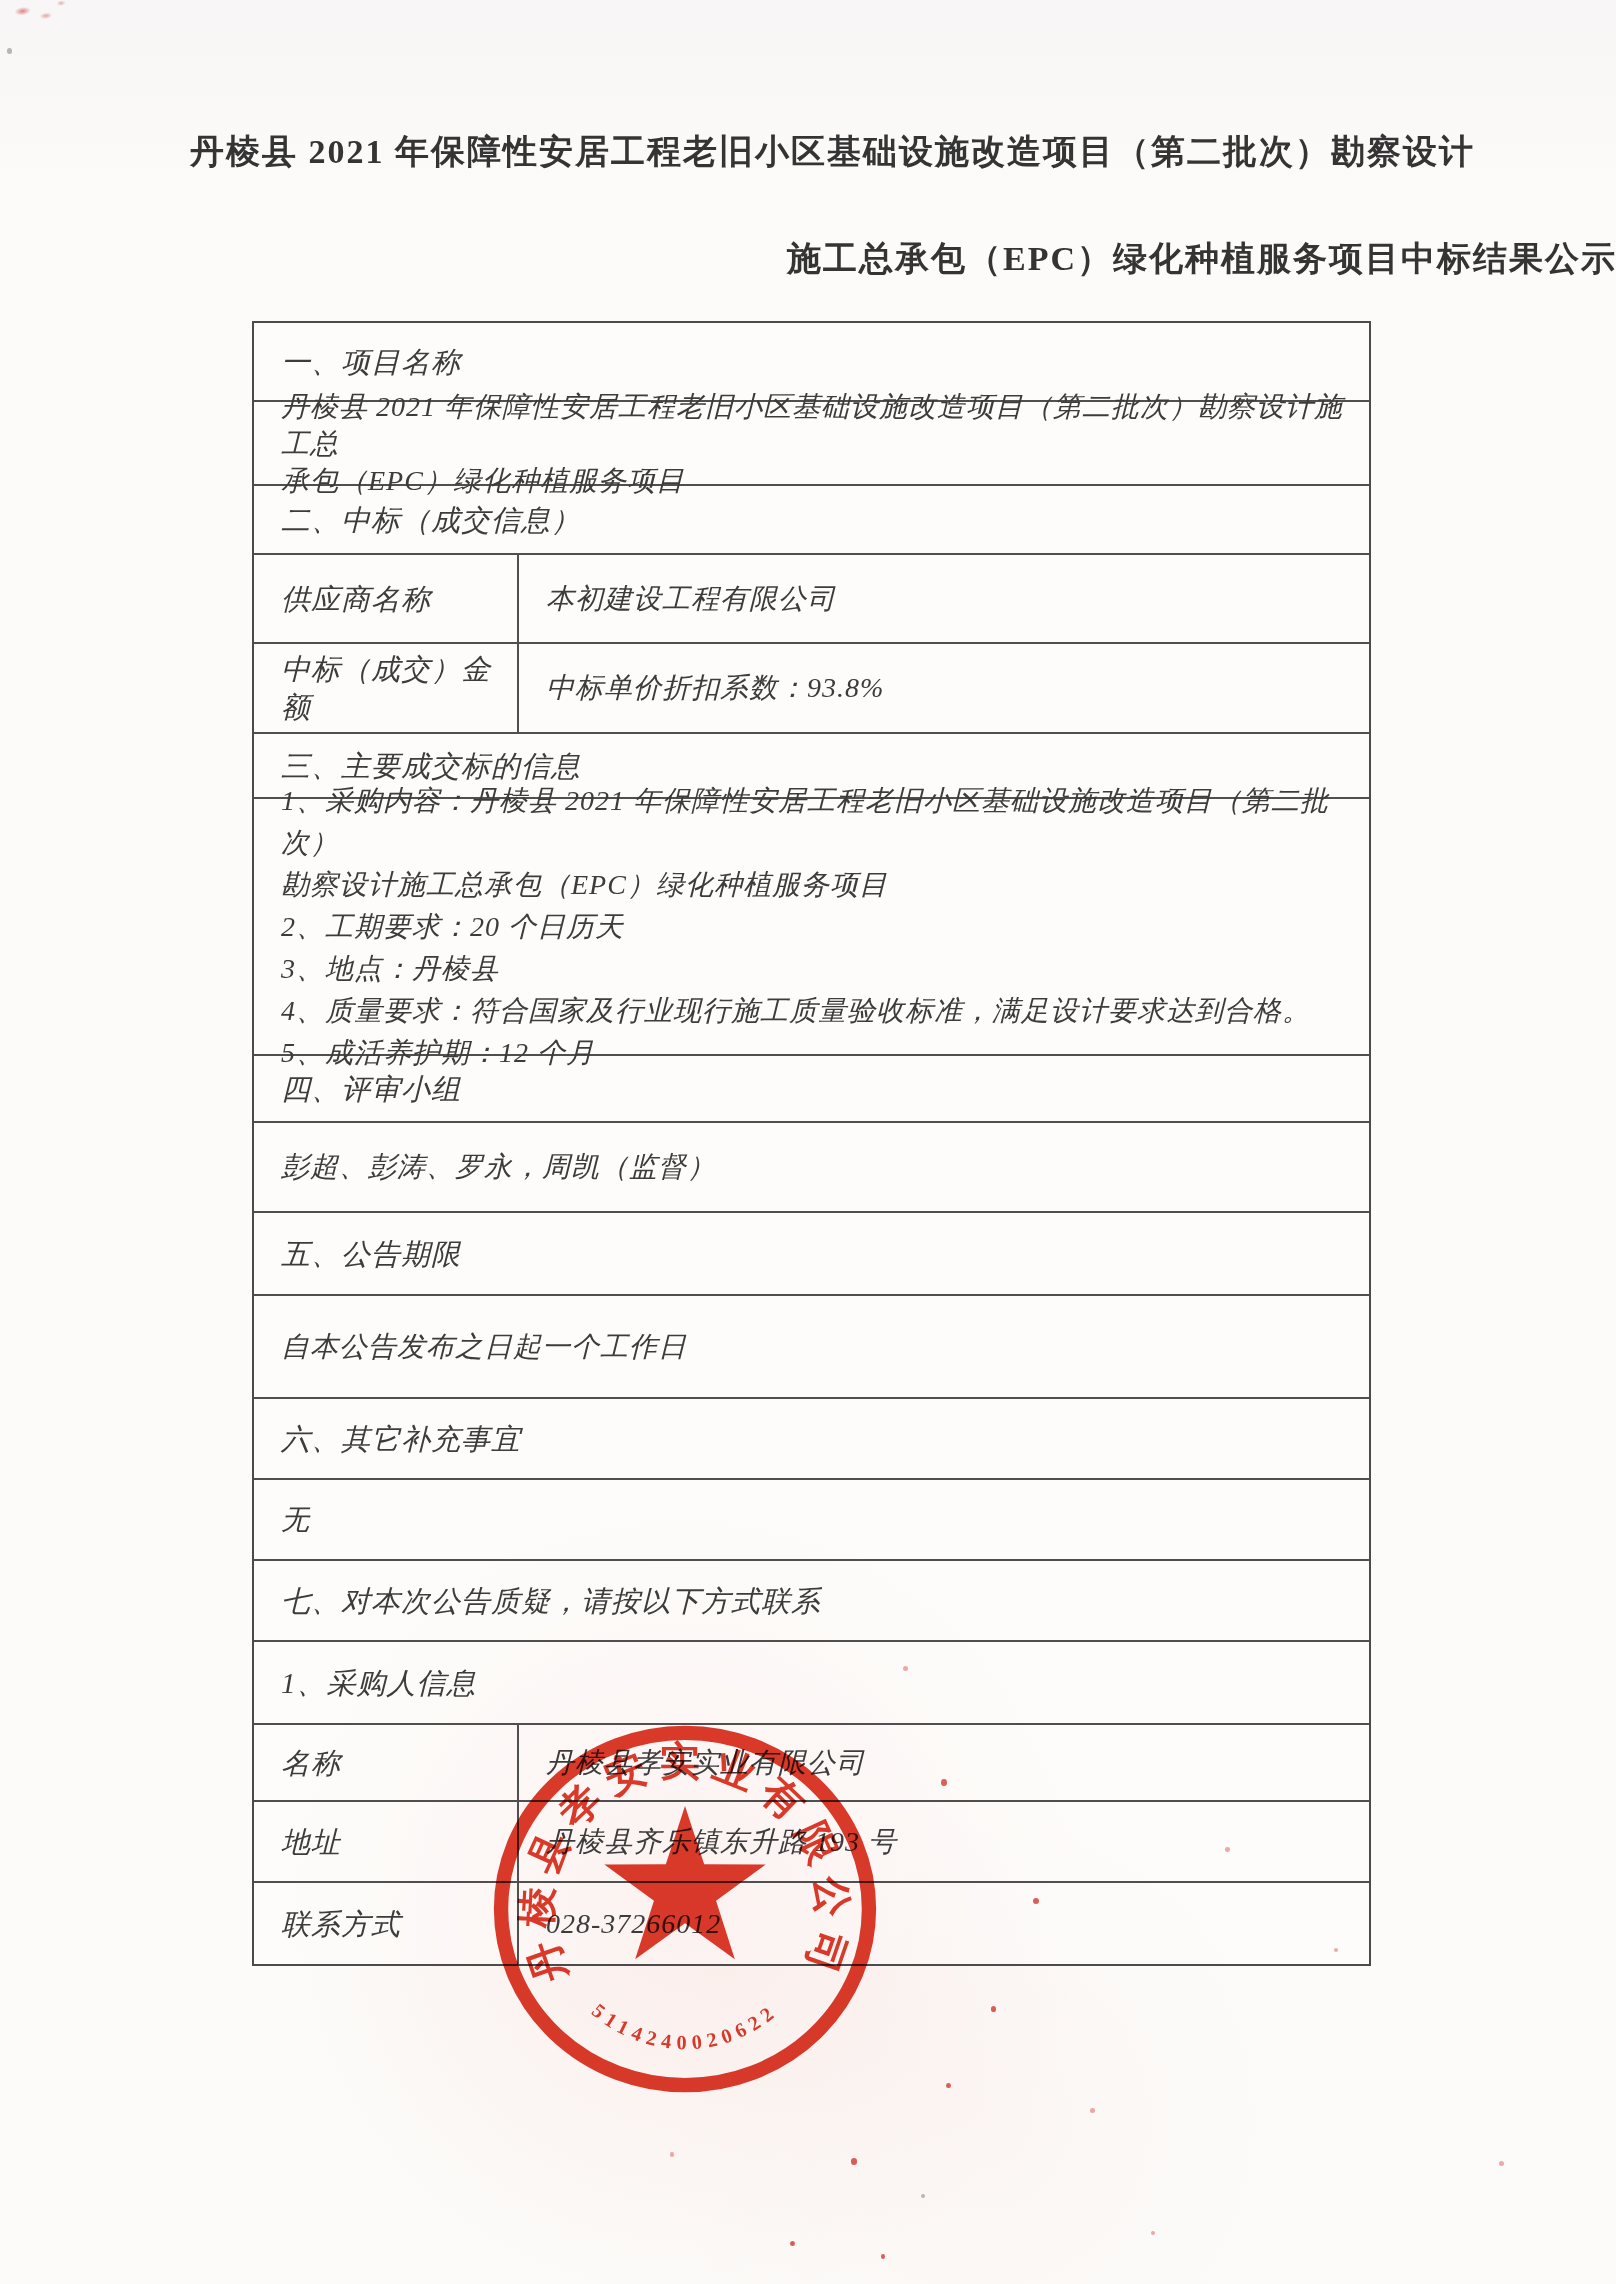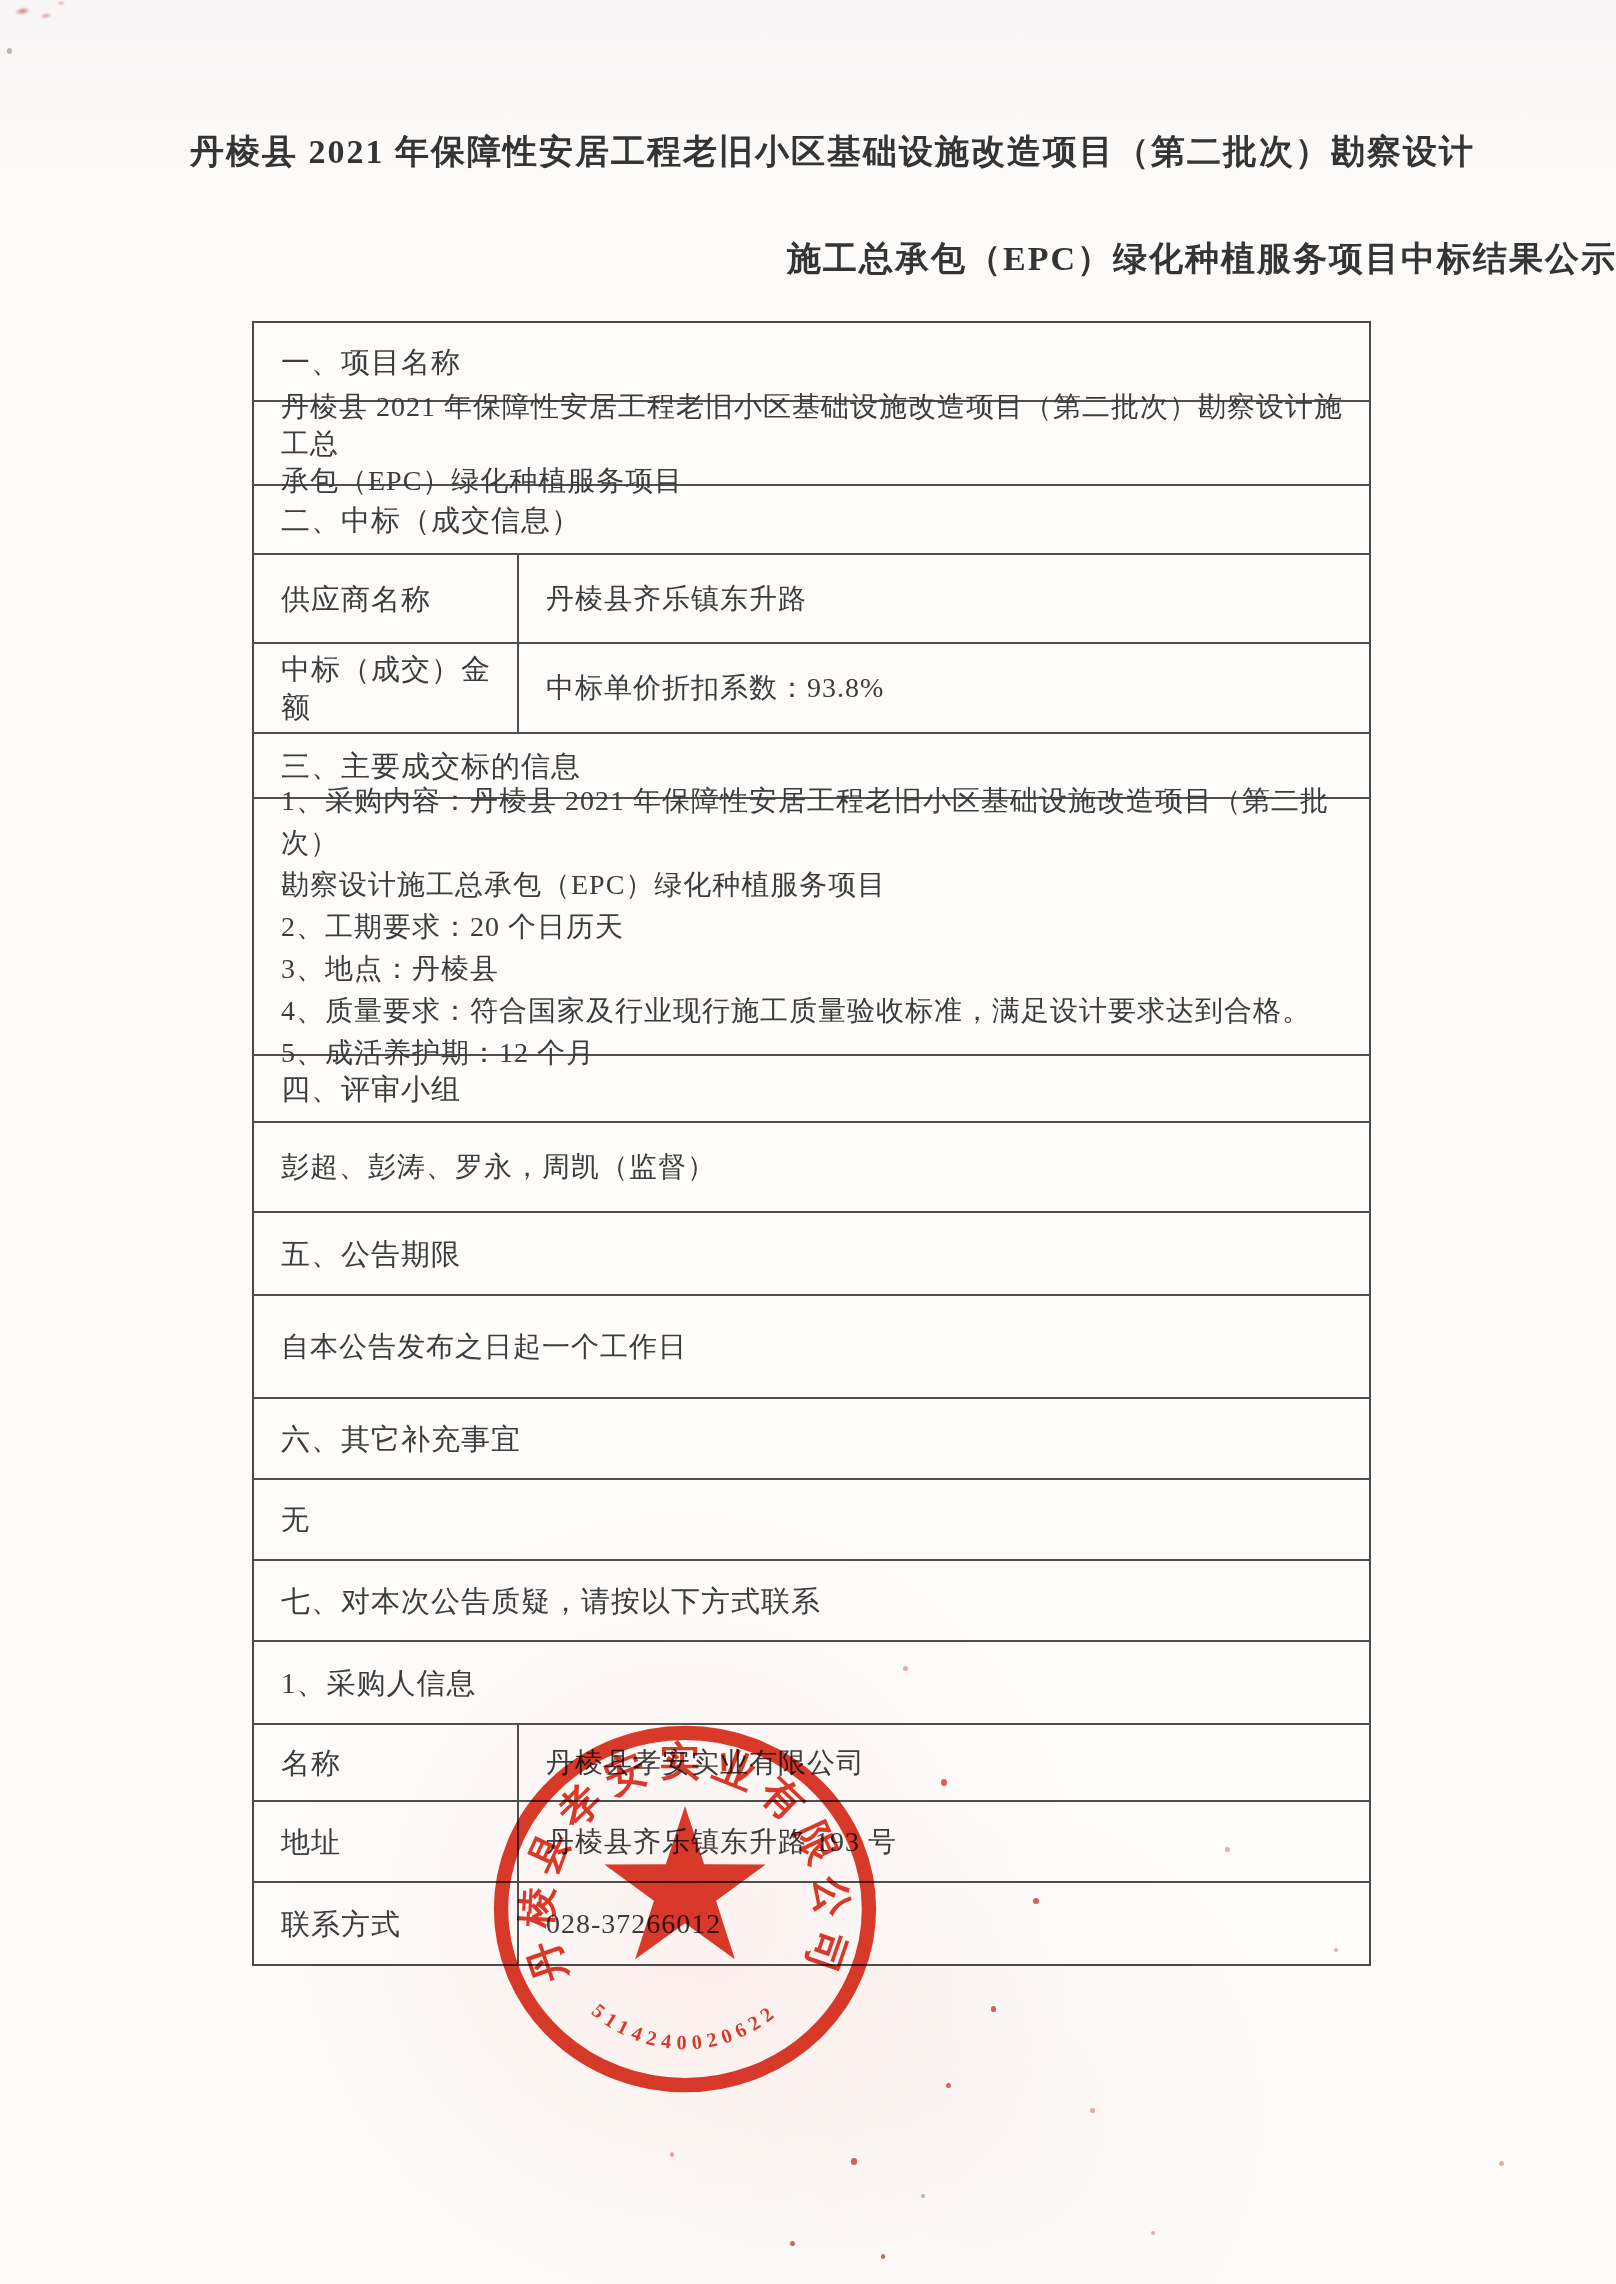--- a/index.html
+++ b/index.html
@@ -31,21 +31,21 @@
     background:rgba(255,255,255,0.25);
   }
   .row{
     box-sizing:border-box;display:flex;align-items:stretch;
     border-top:2px solid #4f4f4f;
   }
   .row:first-child{border-top:none;}
   .cell{
     box-sizing:border-box;display:flex;align-items:center;
     padding-left:27px;padding-right:18px;
-    font-size:28px;letter-spacing:1px;line-height:38px;color:#3c3c3c;
+    font-size:28px;letter-spacing:1px;line-height:38px;color:#3c3c3c;font-style:italic;
   }
   .full{flex:1;}
   .section .cell{font-size:29px;}
   .multiline .cell{white-space:pre-line;line-height:42px;border-radius:15px;}
   .lbl{width:263px;flex:none;font-size:29px;}
   .val{flex:1;border-left:2px solid #4f4f4f;}
   
   .seal{
     position:absolute;left:488px;top:1712px;width:394px;height:394px;
     mix-blend-mode:multiply;opacity:0.93;color:#d92c1b;
@@ -82,21 +82,21 @@
     </div>
     <div class="row multiline" style="height:84px">
       <div class="cell full" style="line-height:37px">丹棱县 2021 年保障性安居工程老旧小区基础设施改造项目（第二批次）勘察设计施工总
 承包（EPC）绿化种植服务项目</div>
     </div>
     <div class="row section" style="height:69px">
       <div class="cell full">二、中标（成交信息）</div>
     </div>
     <div class="row" style="height:89px">
       <div class="cell lbl">供应商名称</div>
-      <div class="cell val">丹棱县齐乐镇东升路</div>
+      <div class="cell val">本初建设工程有限公司</div>
     </div>
     <div class="row" style="height:90px">
       <div class="cell lbl">中标（成交）金额</div>
       <div class="cell val">中标单价折扣系数：93.8%</div>
     </div>
     <div class="row section" style="height:65px">
       <div class="cell full">三、主要成交标的信息</div>
     </div>
     <div class="row multiline" style="height:257px">
       <div class="cell full">1、采购内容：丹棱县 2021 年保障性安居工程老旧小区基础设施改造项目（第二批次）

